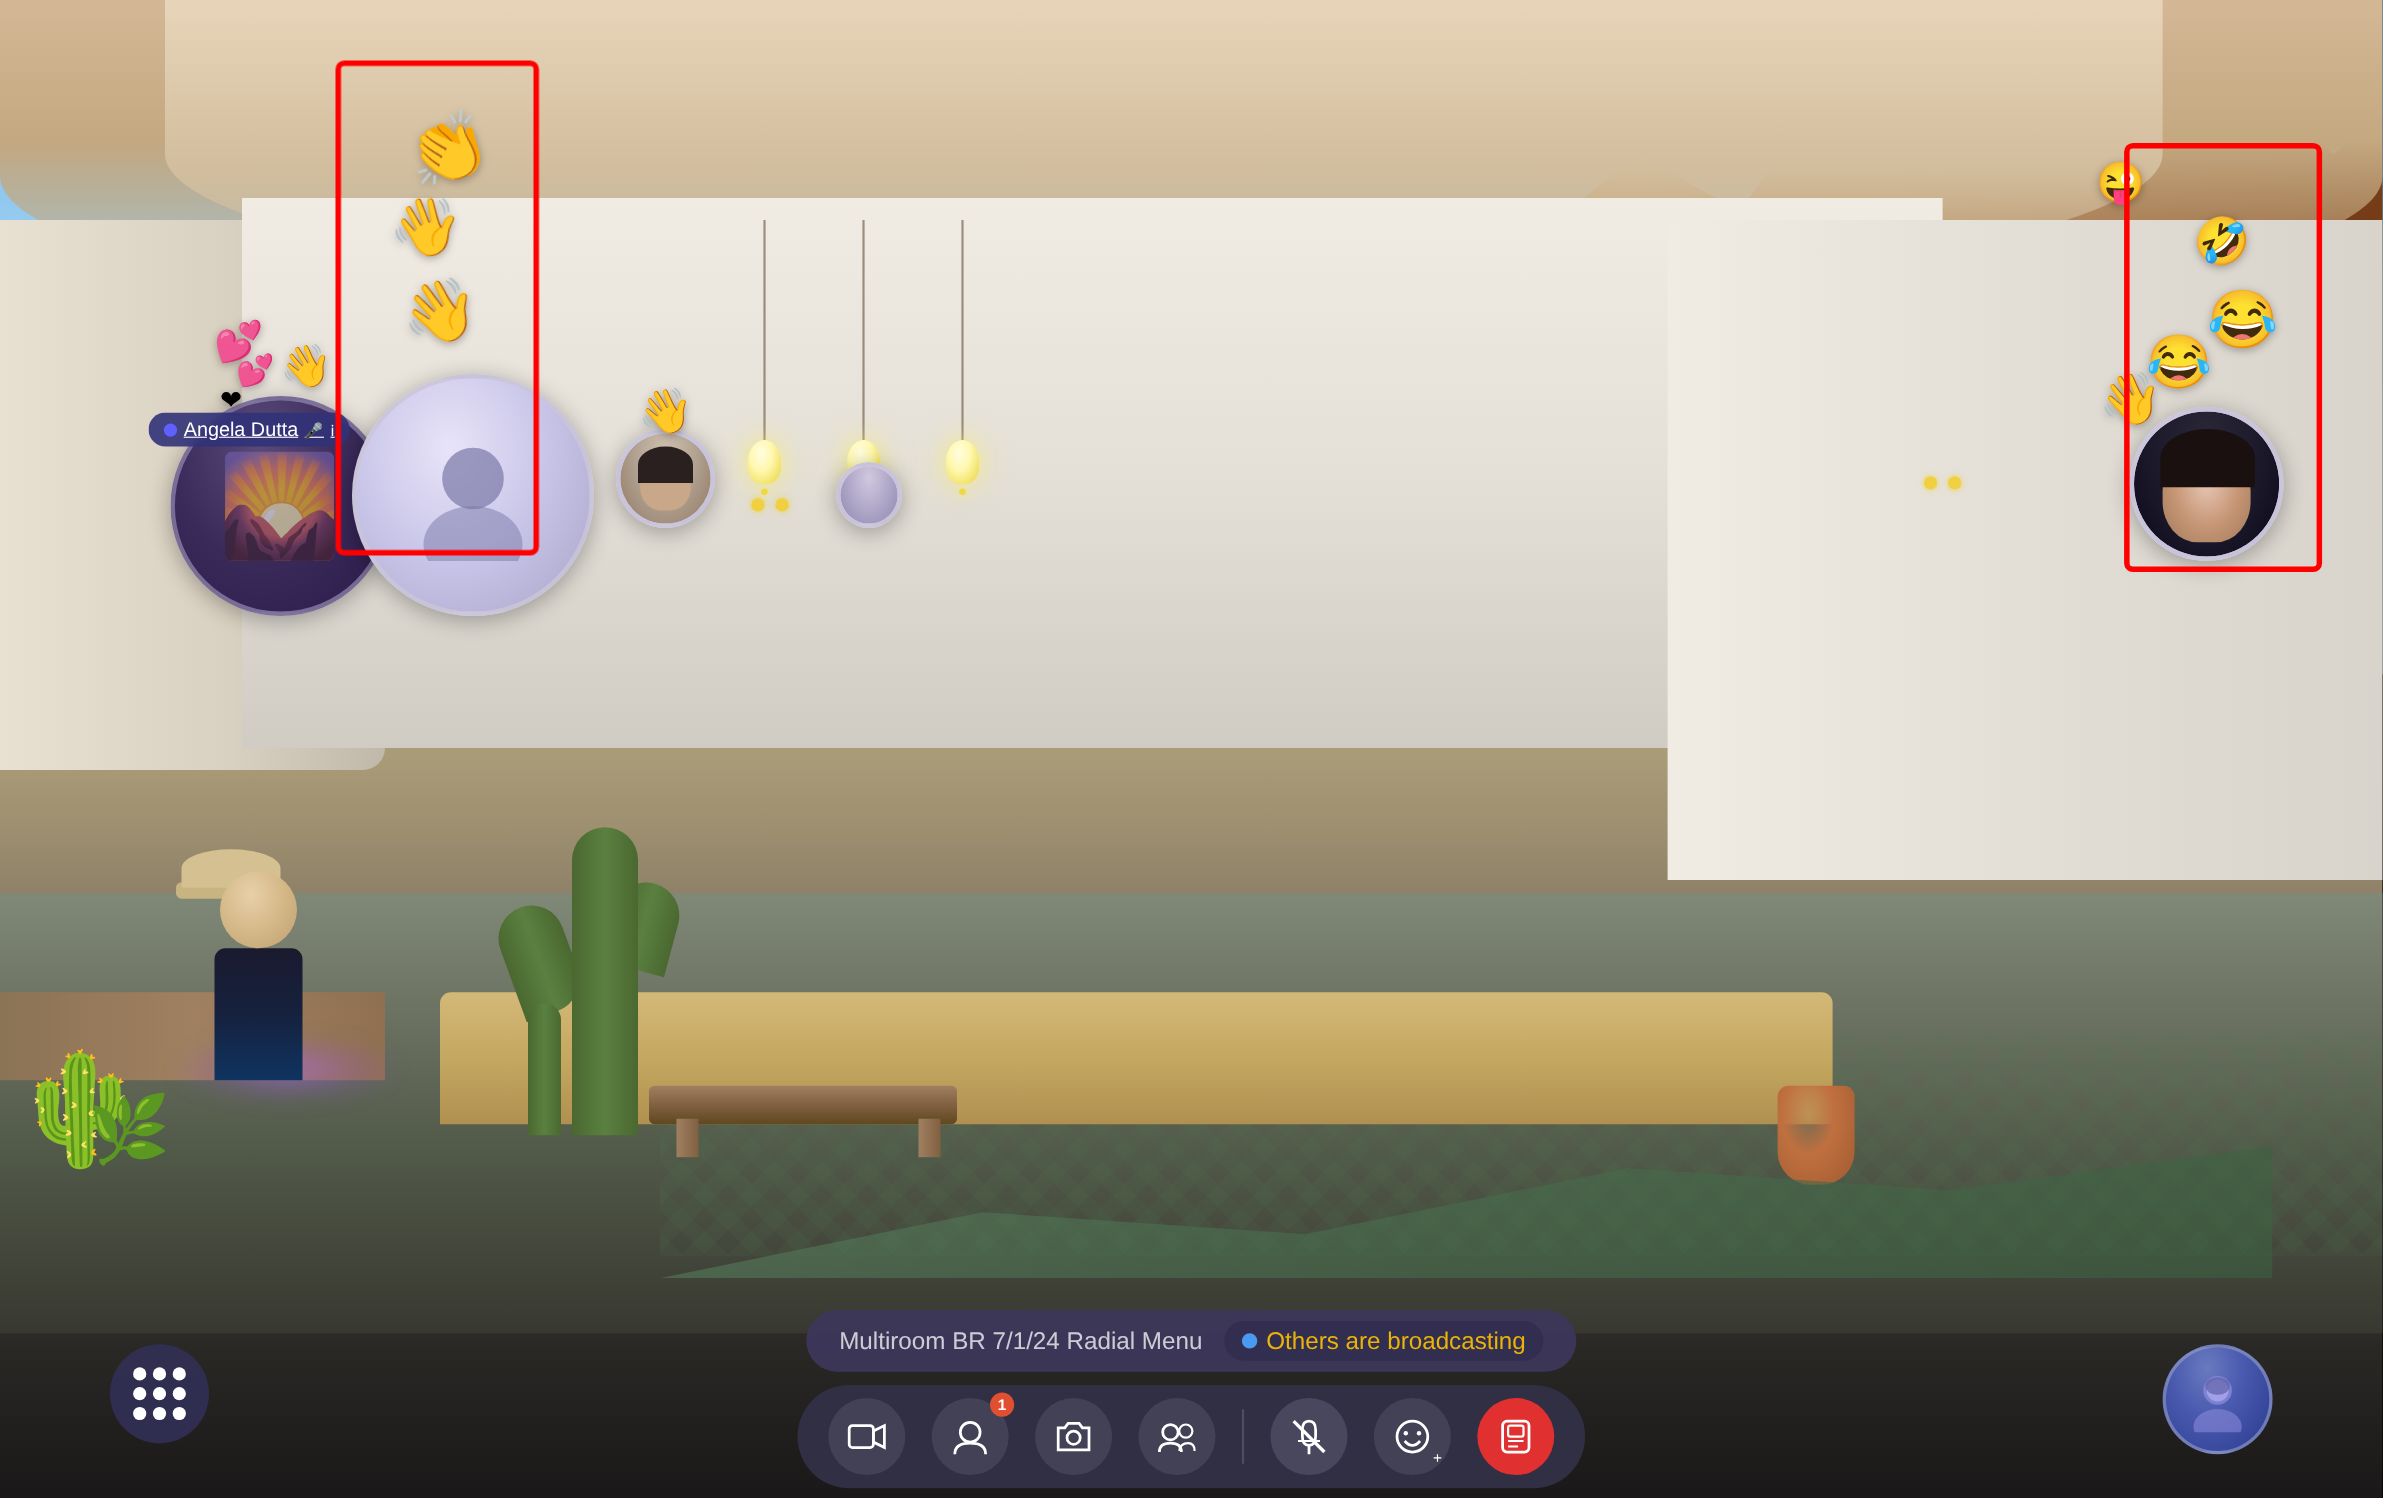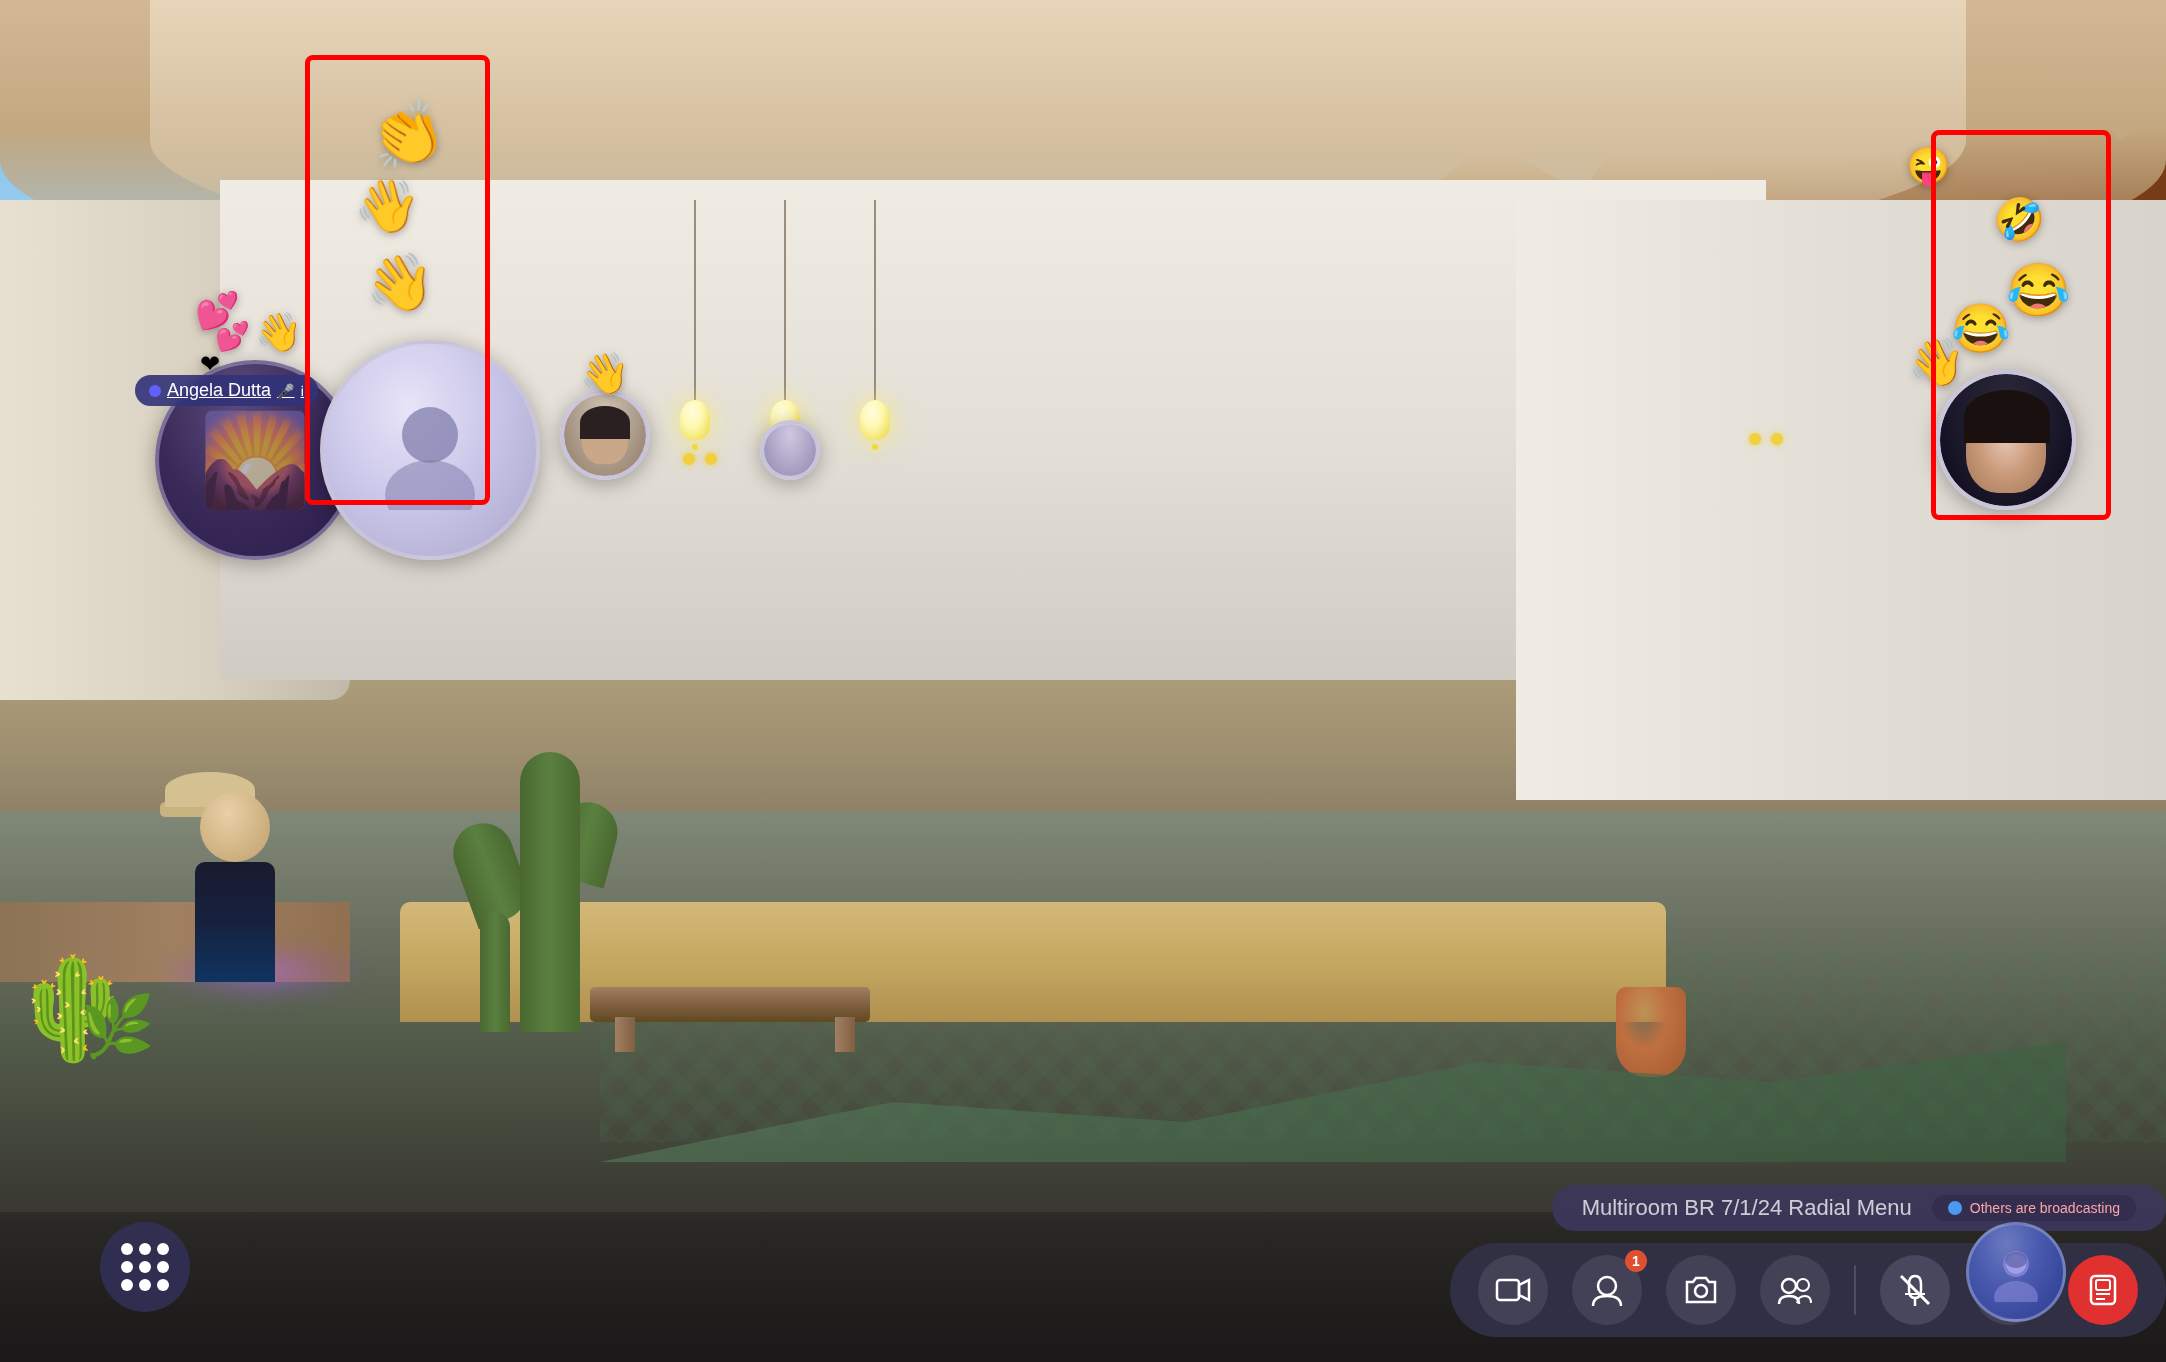--- a/index.html
+++ b/index.html
@@ -414,23 +414,23 @@
       box-shadow: 0 0 6px rgba(240,208,40,0.8);
     }
 
     
     .bottom-bar {
       position: absolute;
       bottom: 0; left: 0; right: 0;
       height: 180px;
       display: flex;
       flex-direction: column;
-      align-items: flex-end;
+      align-items: center;
       justify-content: flex-end;
-      padding-bottom: 25px;
+      padding-bottom: 9px;
       gap: 12px;
     }
 
     .status-bar {
       background: rgba(60,55,90,0.95);
       border-radius: 30px;
       padding: 10px 30px;
       display: flex;
       align-items: center;
       gap: 20px;
@@ -773,21 +773,21 @@
 
 <div class="red-box red-box-left"></div>
 <div class="red-box red-box-right"></div>
 
 <div class="bottom-bar">
 
   <div class="status-bar">
     <span style="color:rgba(255,255,255,0.75); font-size:22px;">Multiroom BR 7/1/24 Radial Menu</span>
     <div class="status-broadcast">
       <div class="broadcast-dot"></div>
-      <span style="color:#fca5a5; font-size:14px;">Others are broadcasting</span>
+      <span style="color:#eab308; font-size:22px;">Others are broadcasting</span>
     </div>
   </div>
 
   <div class="main-toolbar">
 
     <div class="toolbar-btn toolbar-btn-default">
       <svg width="36" height="36" viewBox="0 0 36 36">
         <rect x="2" y="8" width="22" height="20" rx="3" fill="none" stroke="white" stroke-width="2.5"></rect>
         <polygon points="24,13 34,8 34,28 24,23" fill="none" stroke="white" stroke-width="2.5"></polygon>
       </svg>

